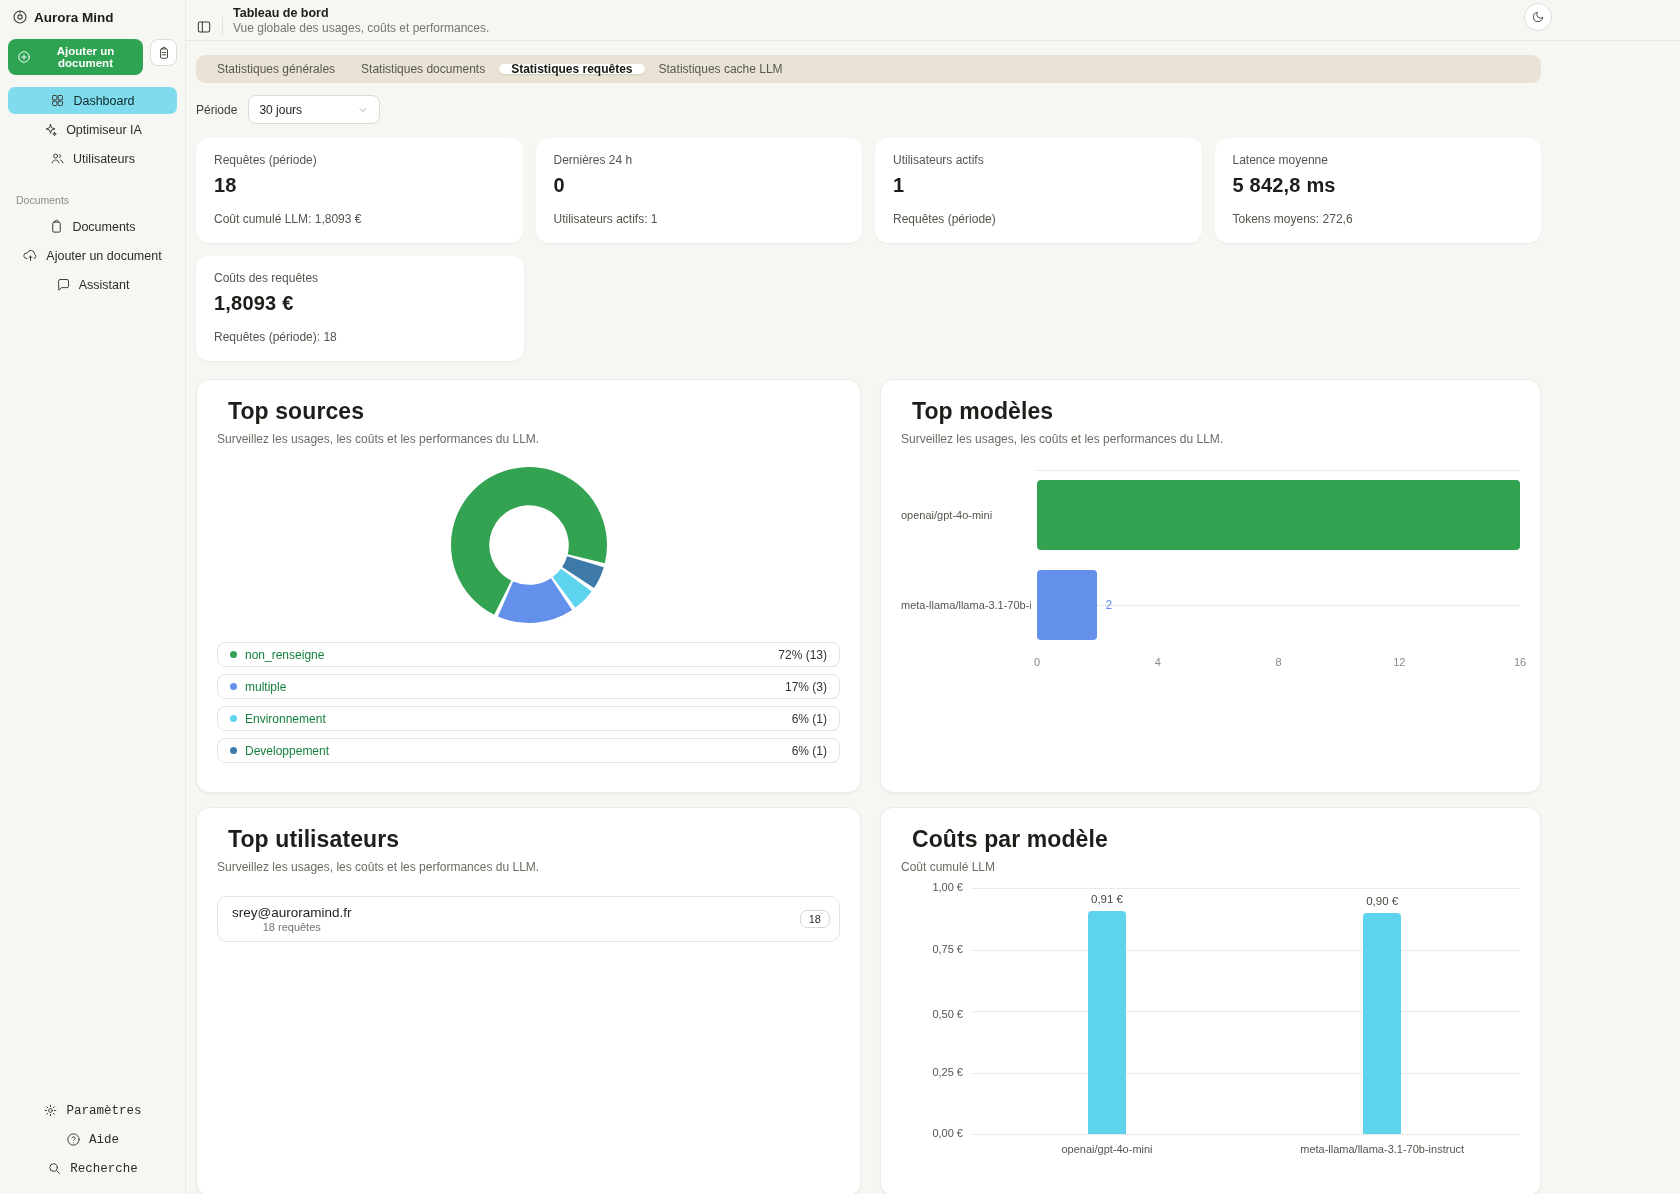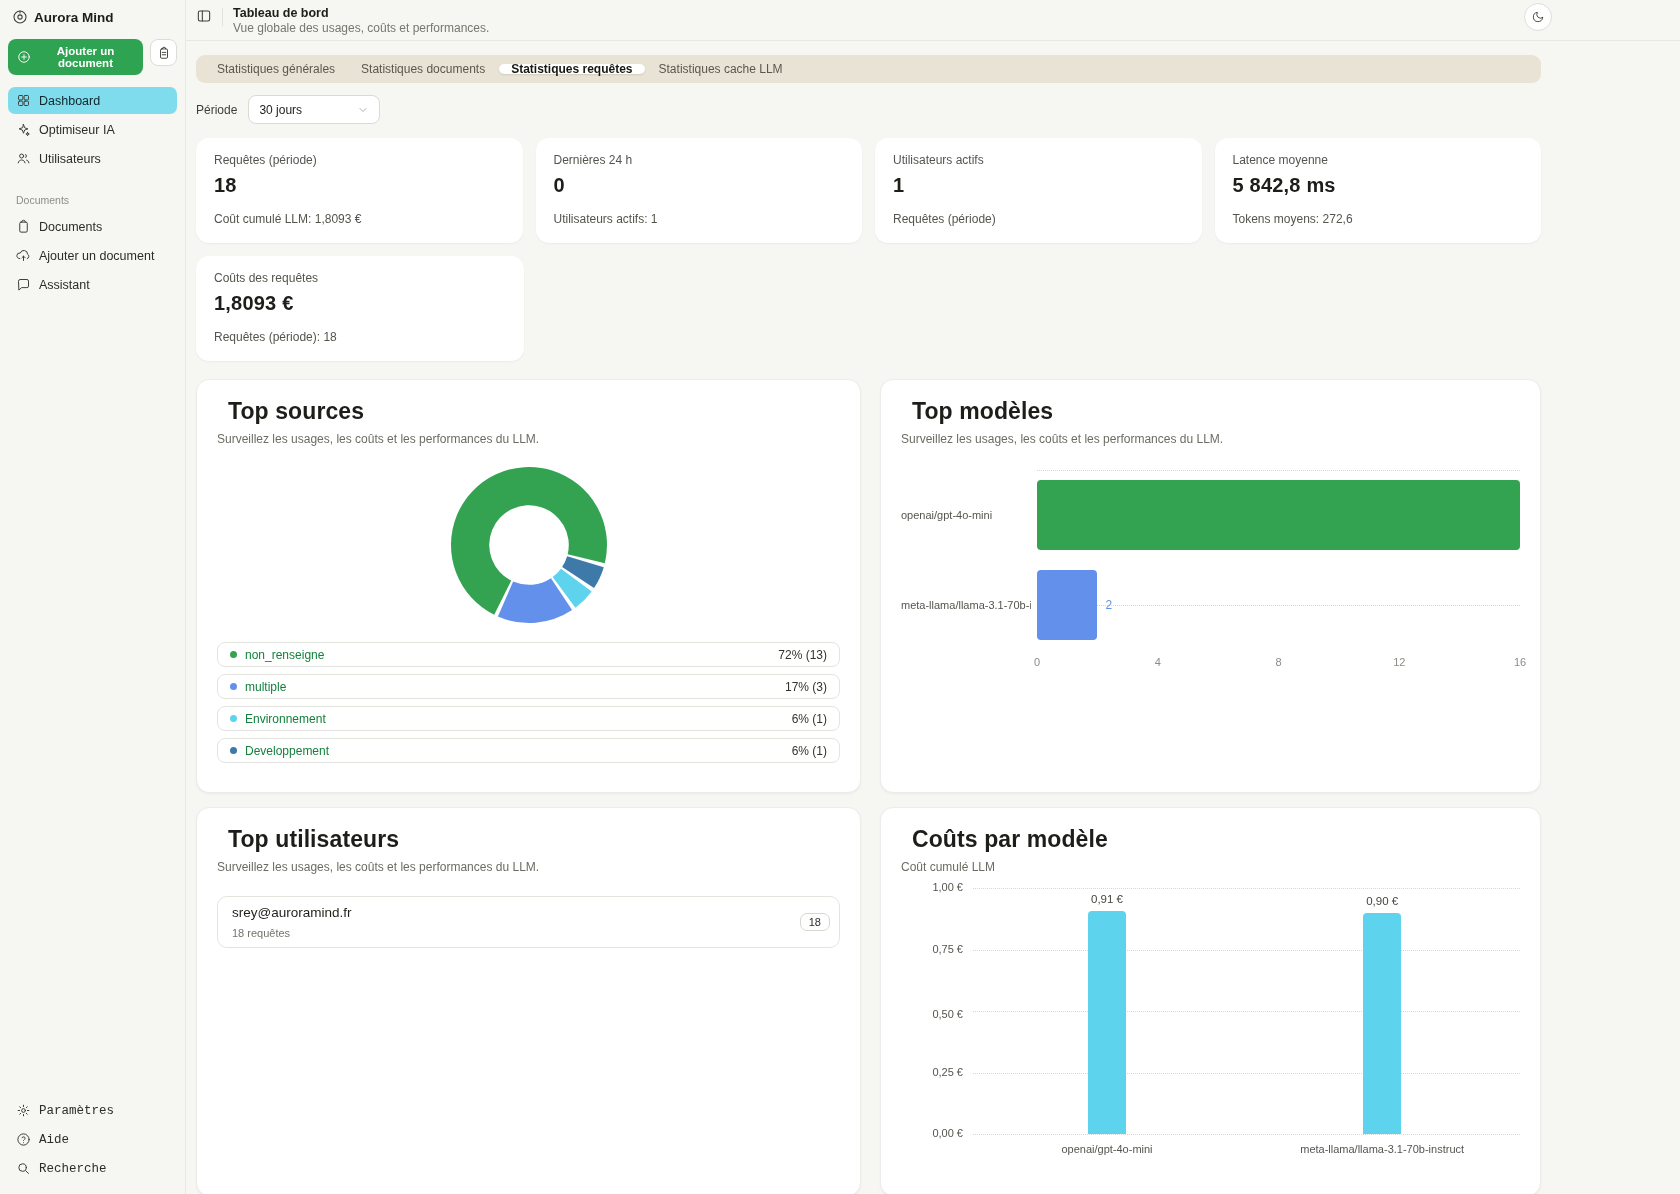--- a/index.html
+++ b/index.html
@@ -15,31 +15,31 @@
     border-right:1px solid #e8e8e3;display:flex;flex-direction:column;padding:6px 8px 10px;}
   .brand{display:flex;align-items:center;gap:6px;padding:3px 4px 8px;}
   .brand-name{font-size:13.5px;font-weight:700;}
   .btn-row{display:flex;gap:7px;margin:6px 0 12px;}
   .btn-green{flex:1;display:flex;align-items:center;gap:6px;background:#2ea351;color:#fff;
     border:none;border-radius:8px;padding:6px 9px;font-size:11.5px;font-weight:700;cursor:pointer;
     font-family:inherit;}
   .btn-square{width:27px;height:27px;background:#fff;border:1px solid #ddddd7;border-radius:8px;
     display:flex;align-items:center;justify-content:center;cursor:pointer;}
   .nav-item{display:flex;align-items:center;gap:8px;padding:6px 8px;border-radius:7px;
-    font-size:12.5px;color:#2c2c28;cursor:pointer;margin-bottom:2px;}
+    font-size:12.5px;color:#2c2c28;cursor:pointer;margin-bottom:2px;justify-content:center;}
   .nav-item.active{background:#7edcec;color:#10262b;}
   .section-label{font-size:10.5px;color:#8e8e86;margin:20px 8px 7px;}
   .sidebar-footer{margin-top:auto;font-family:Liberation Mono, monospace;}
   .icon{display:inline-flex;flex:0 0 auto;line-height:0;}
   .icon svg{stroke:#3f3f3a;fill:none;stroke-width:1.6;stroke-linecap:round;stroke-linejoin:round;}
   .btn-green .icon svg{stroke:#fff;}
 
   
   .main{flex:1;display:flex;flex-direction:column;min-width:0;}
-  .topbar{position:relative;display:flex;align-items:flex-start;gap:10px;
+  .topbar{position:relative;display:flex;align-items:flex-end;gap:10px;
     padding:6px 10px 5px;border-bottom:1px solid #e8e8e3;height:50px;box-sizing:border-box;}
   .toggle-btn{margin-top:2px;cursor:pointer;background:none;border:none;padding:0;line-height:0;}
   .topbar-divider{width:1px;height:18px;background:#e2e2dc;margin-top:2px;}
   .page-title{font-size:12.5px;font-weight:700;line-height:1.15;}
   .page-subtitle{font-size:12px;color:#77776f;margin-top:1px;}
   .moon-btn{position:absolute;right:128px;top:3px;width:28px;height:28px;border-radius:50%;
     border:1px solid #dededa;background:#fff;display:flex;align-items:center;justify-content:center;cursor:pointer;}
 
   .content{padding:14px 139px 0 10px;}
 
@@ -97,21 +97,21 @@
   .vbar-plot{position:relative;flex:1;height:246px;}
   .vbar{position:absolute;bottom:0;width:38px;background:#5ed3ee;border-radius:4px 4px 0 0;}
   .vbar-vallabel{position:absolute;transform:translateX(-50%);font-size:11.5px;color:#45453f;}
   .vbar-xrow{position:relative;height:24px;margin-left:72px;}
   .vbar-xrow span{position:absolute;top:9px;transform:translateX(-50%);font-size:11px;color:#55544d;white-space:nowrap;}
 
   
   .user-row{margin-top:22px;border:1px solid #e4e4de;border-radius:10px;padding:8px 9px 8px 14px;
     display:flex;align-items:center;justify-content:space-between;cursor:pointer;}
   .user-name{font-size:13.5px;color:#1f1f1b;}
-  .user-sub{font-size:11px;color:#73736b;margin-top:7px;}
+  .user-sub{font-size:11px;color:#73736b;margin-top:1px;text-align:center;}
   .user-badge{border:1px solid #d8d8d1;border-radius:7px;padding:2px 8px;font-size:11px;color:#2b2b26;background:#fff;}
 </style>
 </head>
 <body>
 
 <div class="app">
 
   <aside class="sidebar">
     <div class="brand">
       <span class="icon">

